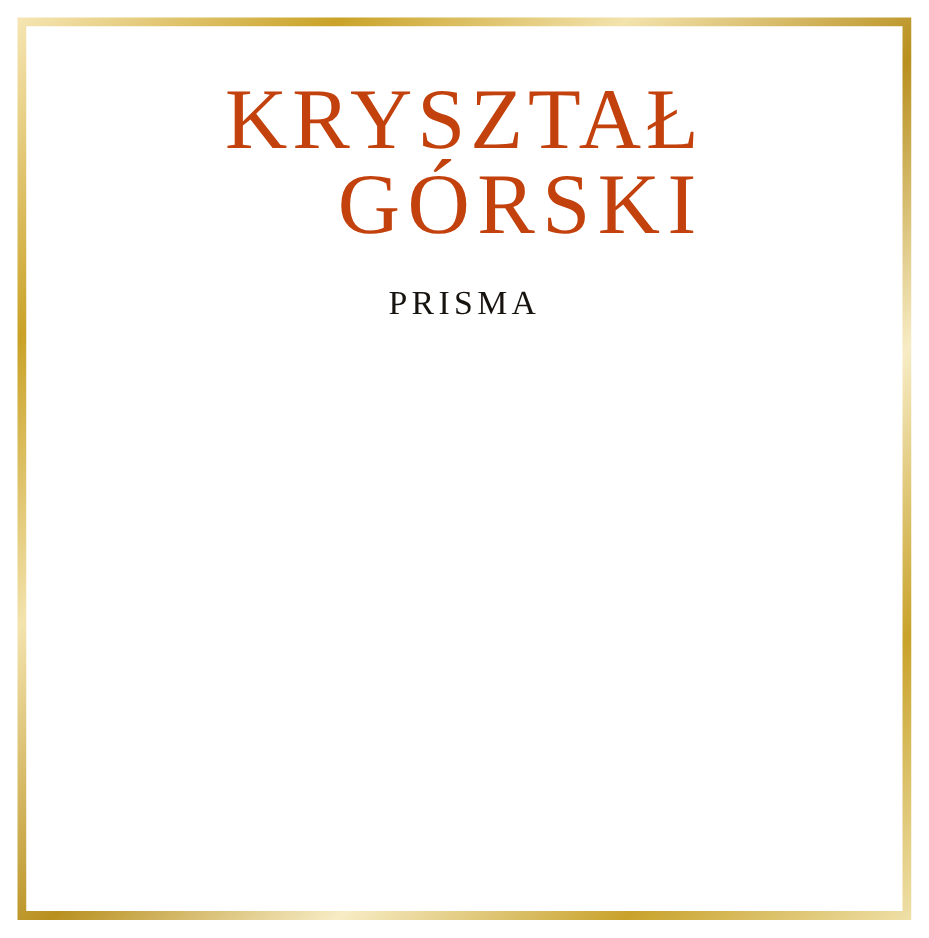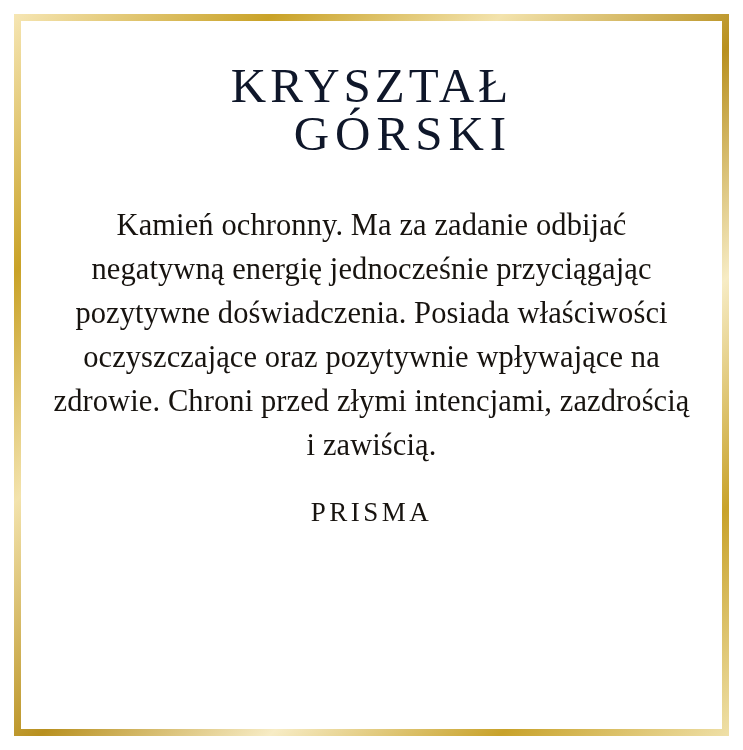--- a/index.html
+++ b/index.html
@@ -67,22 +67,22 @@
     bottom: 40px;
     display: flex;
     flex-direction: column;
     align-items: center;
     text-align: center;
   }
 
   .title {
     font-family: "Liberation Serif", serif;
     font-weight: 400;
-    color: #0f172a;
-    font-size: 49px;
+    color: #c2410c;
+    font-size: 69px;
     line-height: 0.98;
     letter-spacing: 4px;
     margin: 0;
     padding-top: 14px;
   }
   .title .line2 {
     display: block;
     letter-spacing: 6px;
     text-align: right;
   }
@@ -136,17 +136,16 @@
 
   <div class="gold-frame"></div>
   <div class="gold-frame-inner"></div>
 
   <div class="content">
     <h1 class="title">
       <span>KRYSZTAŁ</span>
       <span class="line2">GÓRSKI</span>
     </h1>
 
-    <p class="body-text">Kamień ochronny. Ma za zadanie odbijać negatywną energię jednocześnie przyciągając pozytywne doświadczenia. Posiada właściwości oczyszczające oraz pozytywnie wpływające na zdrowie. Chroni przed złymi intencjami, zazdrością i zawiścią.</p>
 
     <div class="brand">PRISMA</div>
   </div>
 </div>
 
 </body></html>

